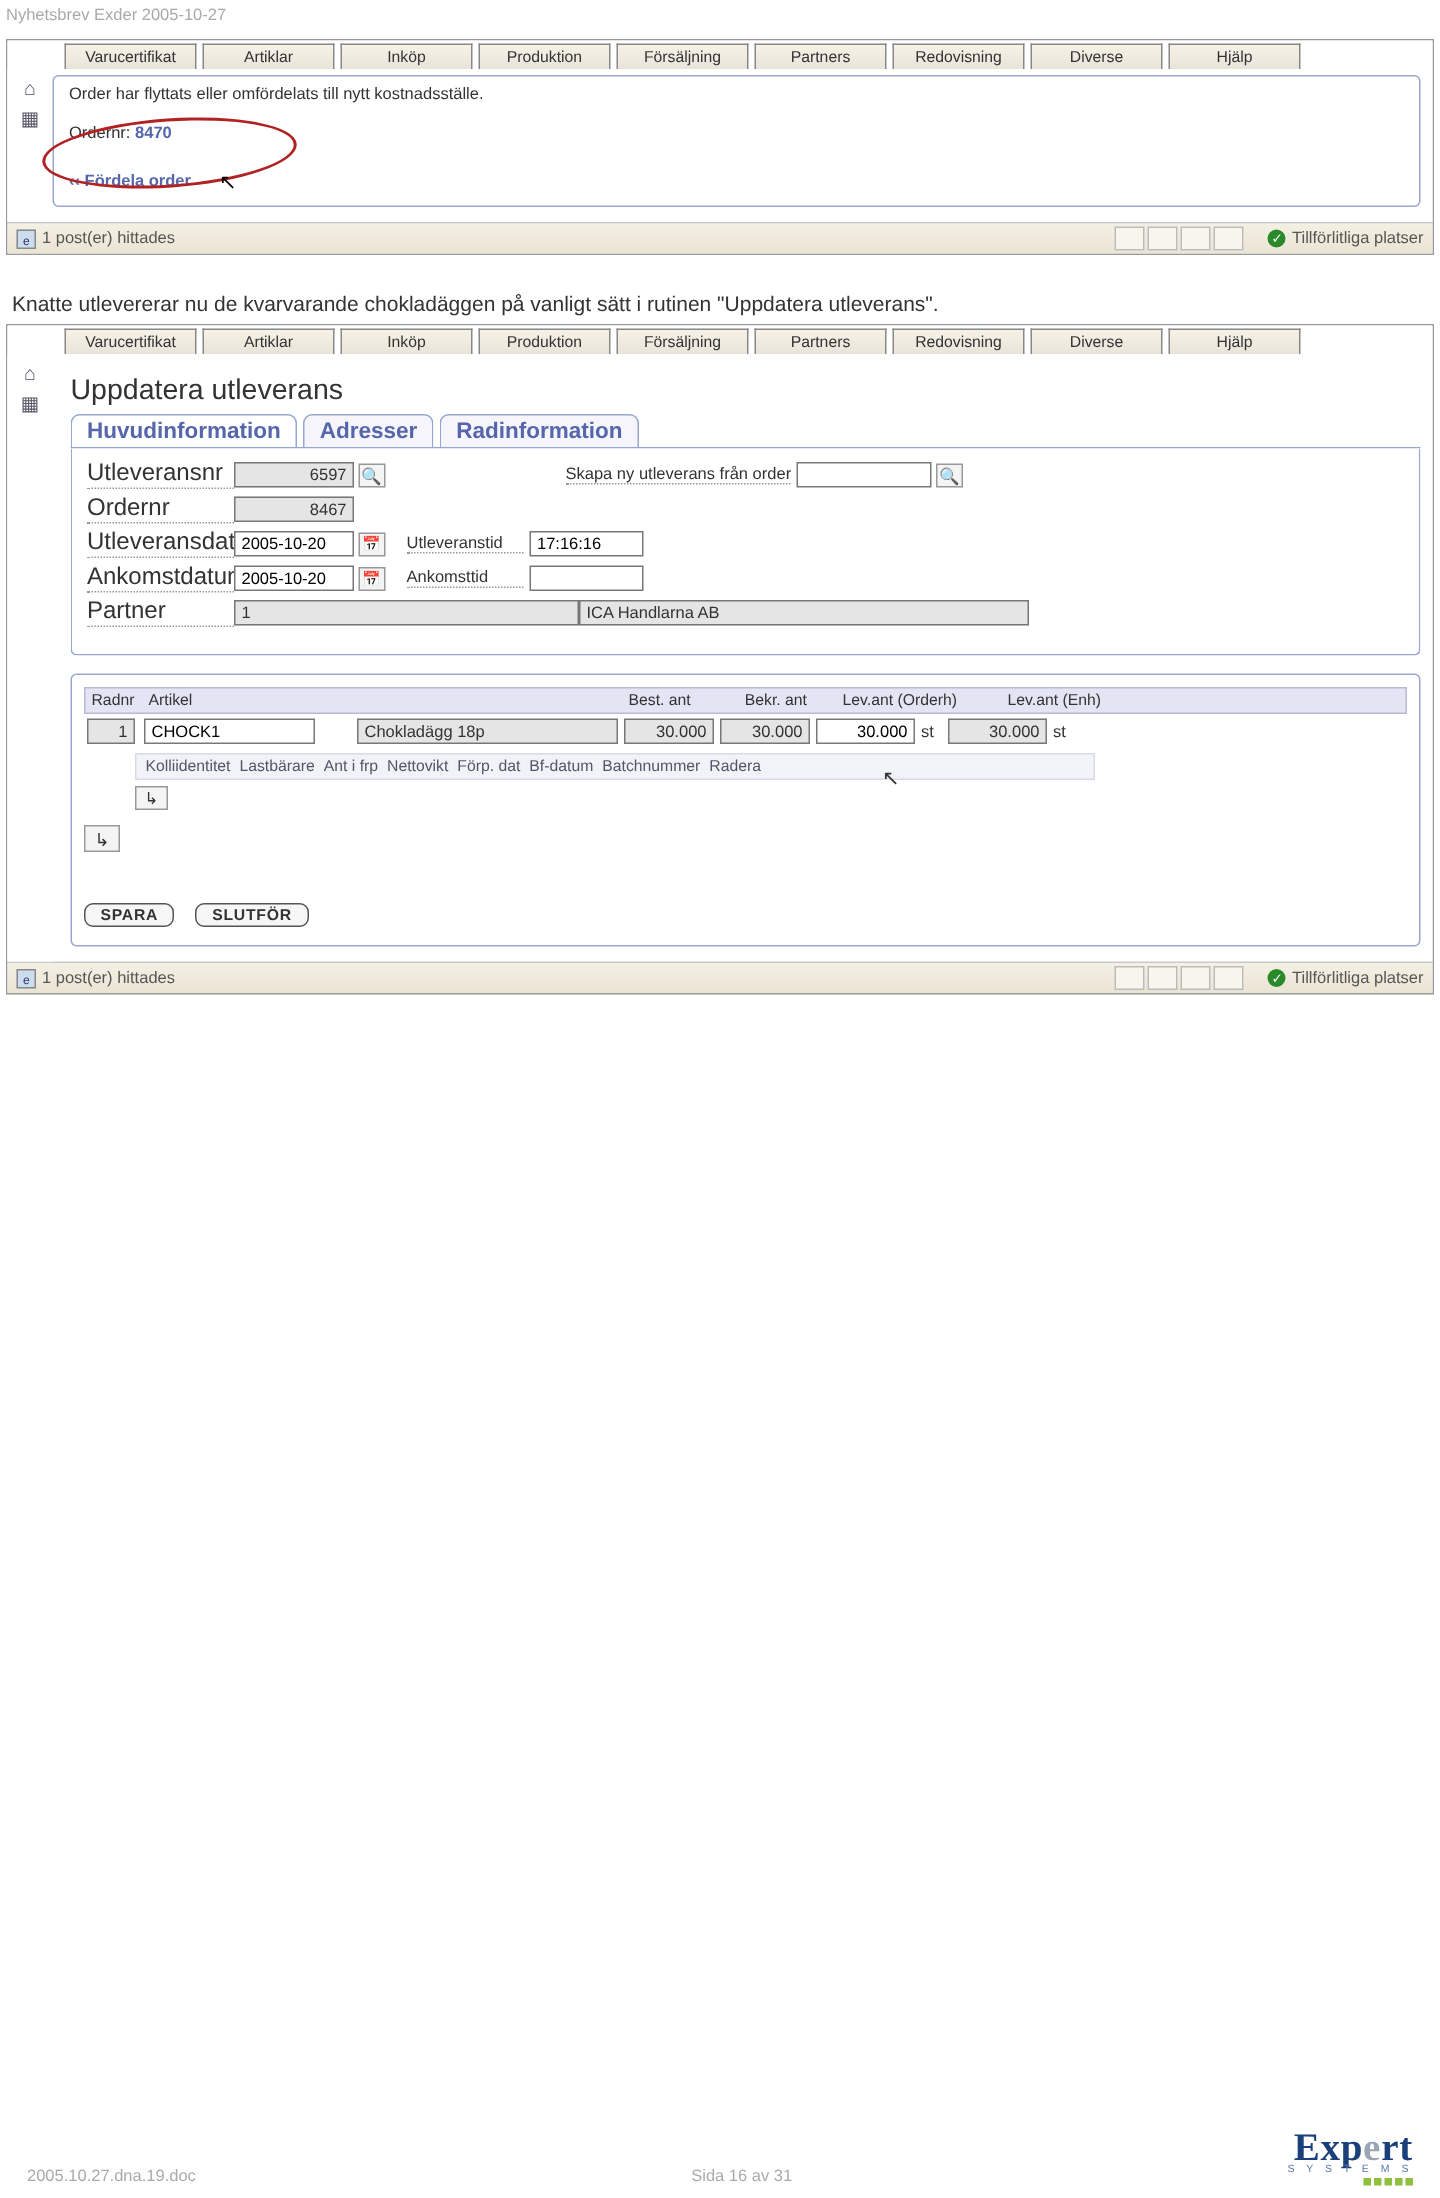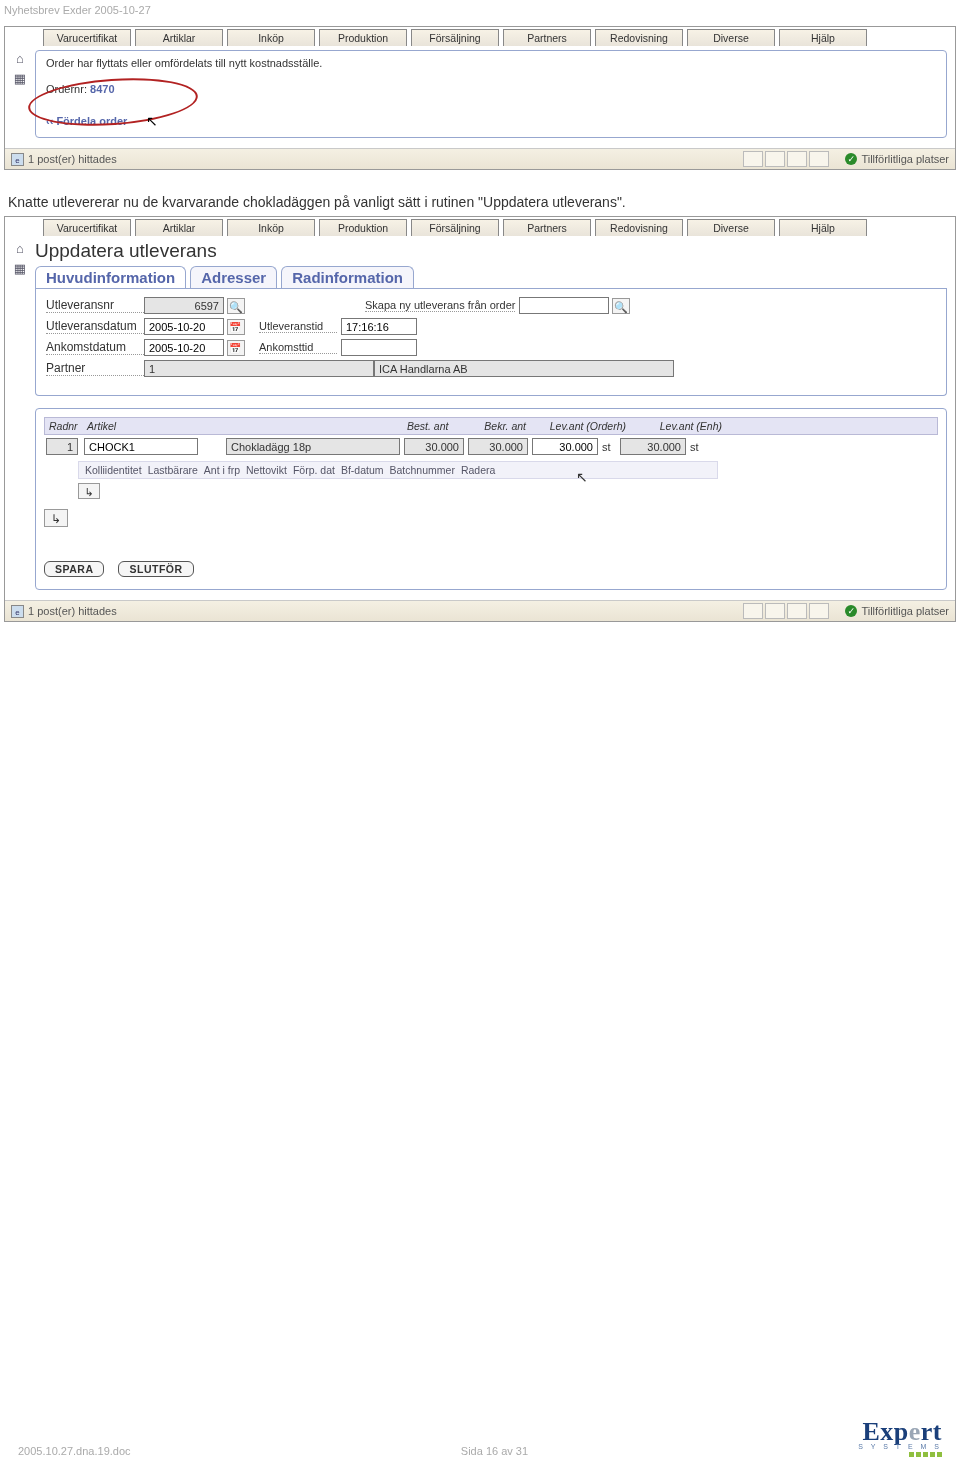--- a/index.html
+++ b/index.html
@@ -146,21 +146,21 @@
   .tabs2 .t.active { background:#fff; }
   .formpanel {
     border:1px solid #97a7cf;
     border-top:none;
     border-bottom-left-radius:4px;
     border-bottom-right-radius:4px;
     padding:8px 10px 14px 10px;
     background:#fff;
   }
   .frow { display:flex; align-items:center; margin-bottom:4px; }
-  .frow label { width:98px; font-size:12px; color:#333; border-bottom:1px dotted #999; display:inline-block; }
+  .frow label { width:98px; font-size:16px; color:#333; border-bottom:1px dotted #999; display:inline-block; }
   .inp {
     border:1px solid #777; background:#fff; font-size:11px;
     padding:1px 4px; height:17px;
   }
   .inp.ro { background:#e5e5e5; color:#333; }
   .inp.r { text-align:right; }
   .calico {
     display:inline-block; width:18px; height:16px; border:1px solid #999;
     margin-left:3px; background:#f4f4f4; font-size:10px; line-height:16px; text-align:center; cursor:pointer;
   }
@@ -179,21 +179,21 @@
     background:#fff;
     position:relative;
   }
   .grid-head {
     display:flex;
     background:#e4e4f4;
     border:1px solid #b9b9d6;
     font-size:10.5px;
     padding:2px 0;
   }
-  .gh { padding:0 4px; border-right:1px solid transparent;font-style:italic; }
+  .gh { padding:0 4px; border-right:1px solid transparent; }
   .grid-row { display:flex; align-items:center; margin-top:3px; }
   .gcell { padding:0 2px; }
   .grid-row .inp { height:17px; }
   .unit { font-size:11px; padding-left:2px; width:18px; }
 
   .subhead {
     display:flex; gap:6px;
     background:#f2f2f9;
     border:1px solid #d9d9ea;
     font-size:10.5px;
@@ -305,39 +305,43 @@
     <div class="tab">Partners</div>
     <div class="tab">Redovisning</div>
     <div class="tab">Diverse</div>
     <div class="tab">Hjälp</div>
   </div>
   <div class="body-area">
     <div class="left-rail">
       <div class="ico">⌂</div>
       <div class="ico">▦</div>
     </div>
-    <div style="flex:1; padding:2px 8px 10px 0;">
+    <div style="flex:1; padding:12px 8px 10px 0;margin-left:12px;">
       <div class="title2">Uppdatera utleverans</div>
 
       <div class="tabs2">
         <div class="t active">Huvudinformation</div>
         <div class="t">Adresser</div>
         <div class="t">Radinformation</div>
       </div>
 
       <div class="formpanel">
         <div class="frow">
           <label>Utleveransnr</label>
           <input class="inp ro r" style="width: 80px;" value="6597">
           <span class="magico">🔍</span>
           <span class="right-col">
             <span class="lbl-inline">Skapa ny utleverans från order</span>
             <input class="inp" style="width: 90px;" value="">
             <span class="magico">🔍</span>
           </span>
+        </div>
+        <div class="frow">
+          <label>Ordernr</label>
+          <input class="inp ro r" style="width: 80px;" value="8467">
         </div>
         <div class="frow">
           <label>Utleveransdatum</label>
           <input class="inp" style="width: 80px;" value="2005-10-20">
           <span class="calico">📅</span>
           <span style="width:14px"></span>
           <span class="lbl-inline" style="width:78px;display:inline-block">Utleveranstid</span>
           <input class="inp" style="width: 76px;" value="17:16:16">
         </div>
         <div class="frow">

